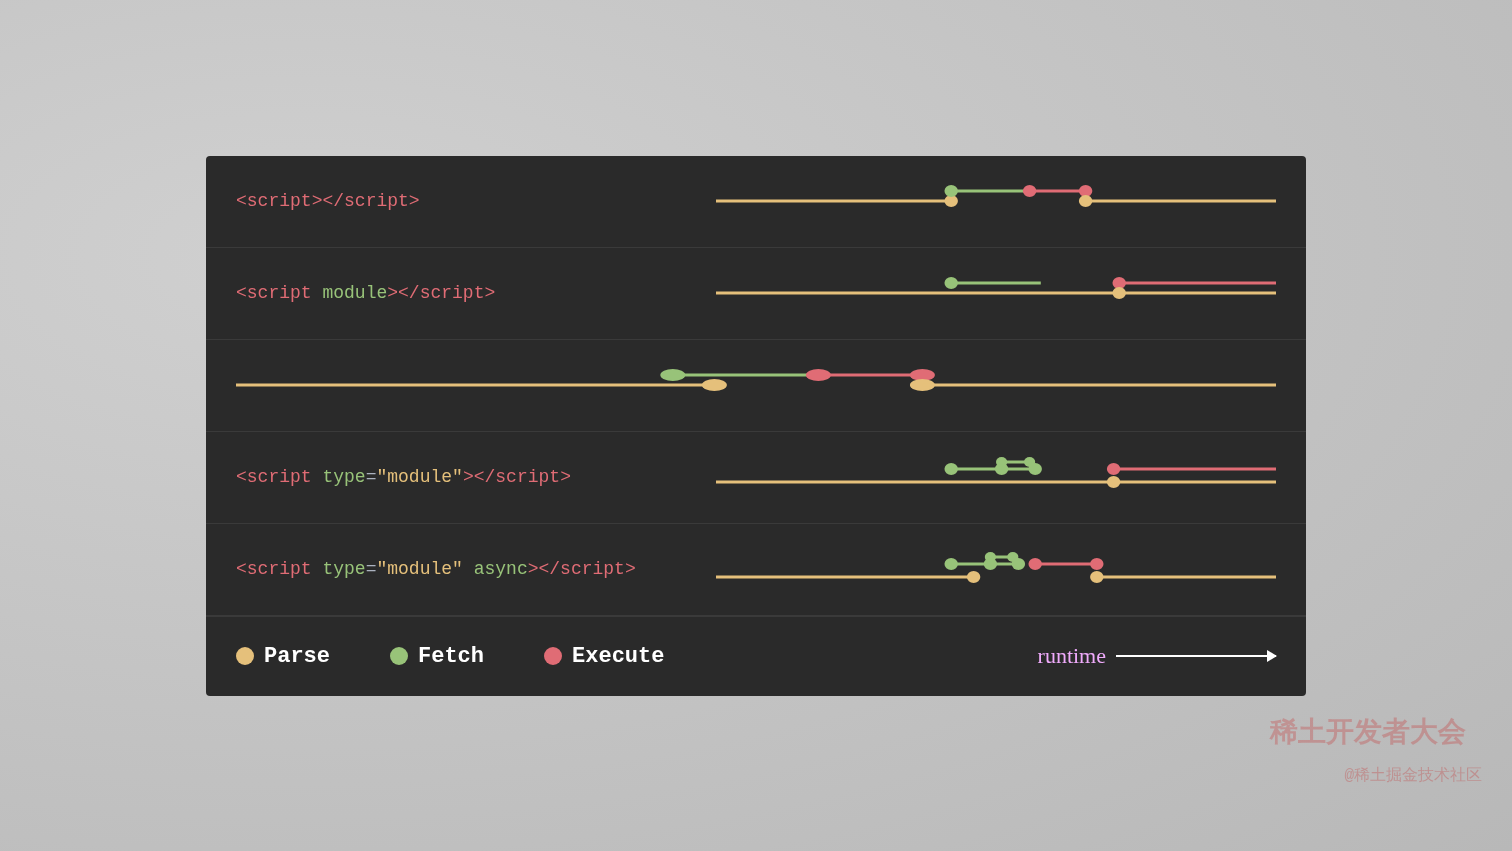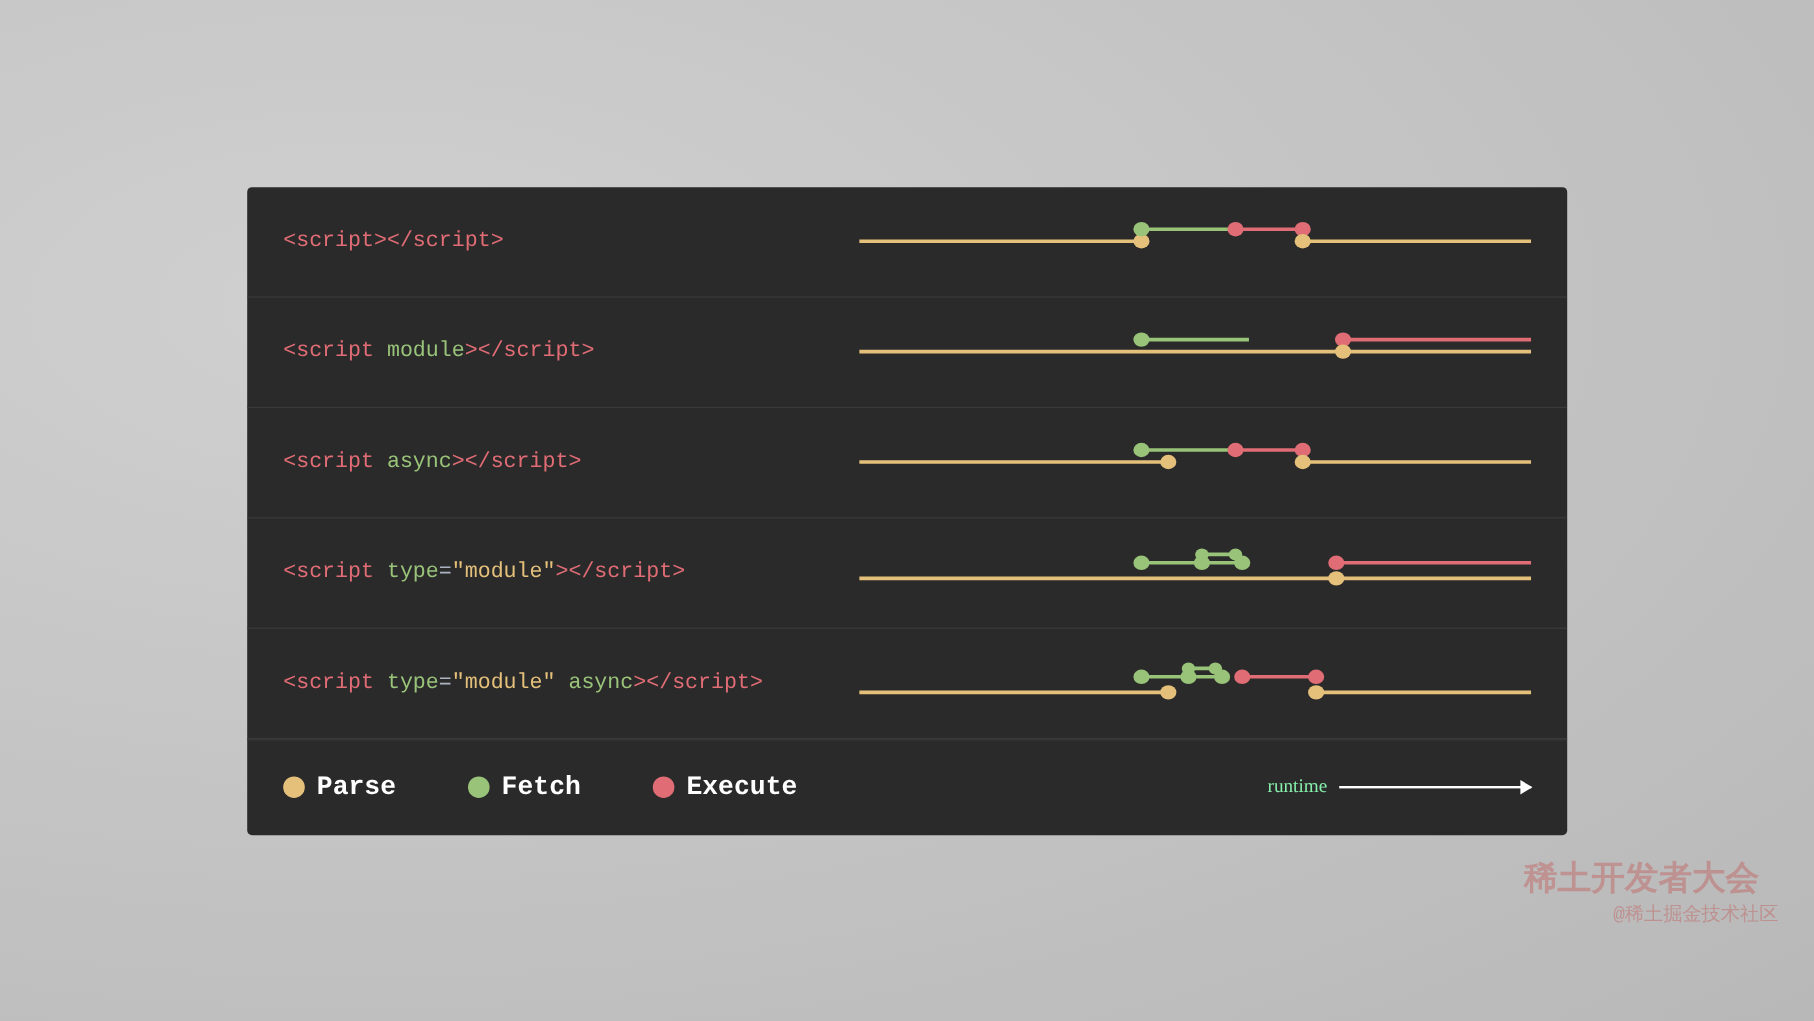--- a/index.html
+++ b/index.html
@@ -82,22 +82,22 @@
     .legend-label {
       font-size: 22px;
       font-weight: bold;
       color: #ffffff;
     }
     .runtime-label {
       margin-left: auto;
       display: flex;
       align-items: center;
       gap: 10px;
-      font-size: 16px;
-      color: #86efac;
+      font-size: 22px;
+      color: #f0abfc;
       font-family: 'Georgia', serif;
     }
     .runtime-arrow {
       width: 160px;
       height: 2px;
       background: #ffffff;
       position: relative;
     }
     .runtime-arrow::after {
       content: '';
@@ -183,23 +183,20 @@
 
         <line x1="360" y1="20" x2="500" y2="20" stroke="#e06c75" stroke-width="3"></line>
         <circle cx="360" cy="20" r="6" fill="#e06c75"></circle>
 
         <circle cx="360" cy="30" r="6" fill="#e5c07b"></circle>
       </svg>
     </div>
   </div>
 
   <div class="row">
-    <div class="code-label">
-      <span class="code-tag-bracket">&lt;</span><span class="code-tag-name">script </span><span class="code-attr">async</span><span class="code-tag-bracket">&gt;&lt;</span><span class="code-tag-name">/script</span><span class="code-tag-bracket">&gt;</span>
-    </div>
     <div class="timeline-area">
       <svg class="svg-timeline" viewBox="0 0 500 60" preserveAspectRatio="none">
 
         <line x1="0" y1="30" x2="230" y2="30" stroke="#e5c07b" stroke-width="3"></line>
         <circle cx="230" cy="30" r="6" fill="#e5c07b"></circle>
 
         <line x1="210" y1="20" x2="280" y2="20" stroke="#98c379" stroke-width="3"></line>
         <circle cx="210" cy="20" r="6" fill="#98c379"></circle>
 
         <line x1="280" y1="20" x2="330" y2="20" stroke="#e06c75" stroke-width="3"></line>
@@ -284,13 +281,13 @@
     </div>
     <div class="runtime-label">
       <span>runtime</span>
       <div class="runtime-arrow"></div>
     </div>
   </div>
 
 </div>
 
 <div class="watermark-1" style="position:fixed;bottom:100px;right:46px;color:rgba(200,50,50,0.3);font-size:28px;font-weight:bold;">稀土开发者大会</div>
-<div class="watermark-2" style="position:fixed;bottom:78px;right:30px;color:rgba(200,50,50,0.3);font-size:16px;margin-left:28px;">@稀土掘金技术社区</div>
+<div class="watermark-2" style="position:fixed;bottom:65px;right:30px;color:rgba(200,50,50,0.3);font-size:16px;margin-left:28px;">@稀土掘金技术社区</div>
 
 </body></html>

